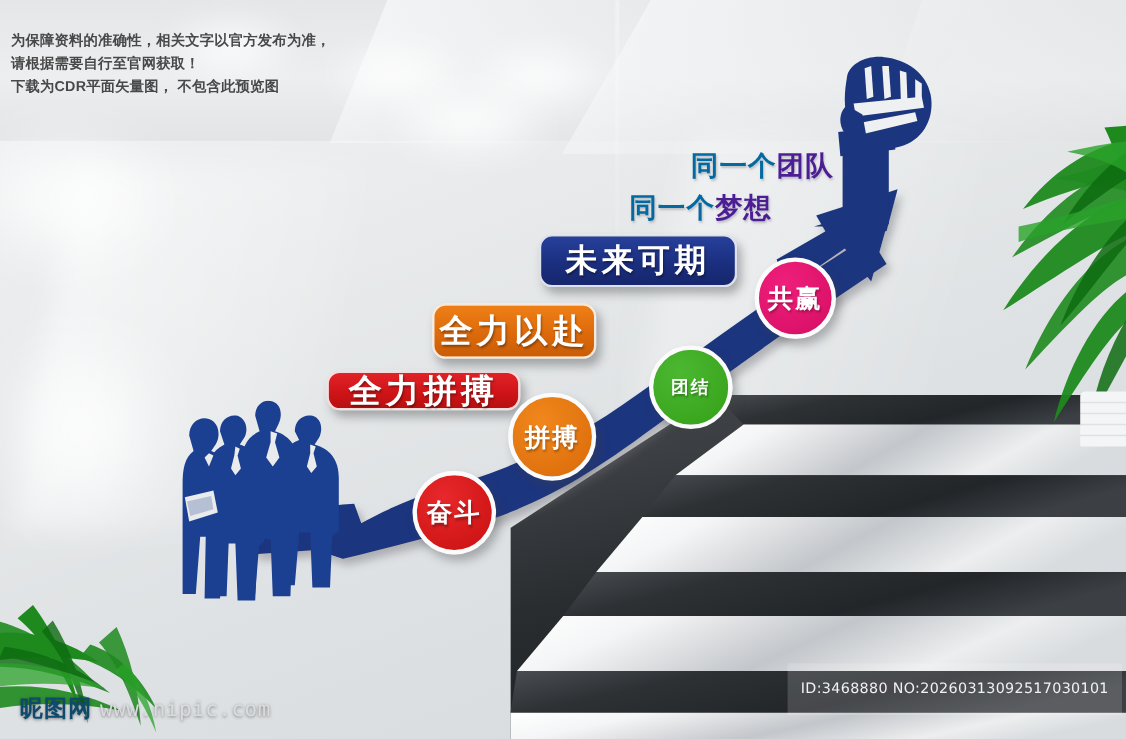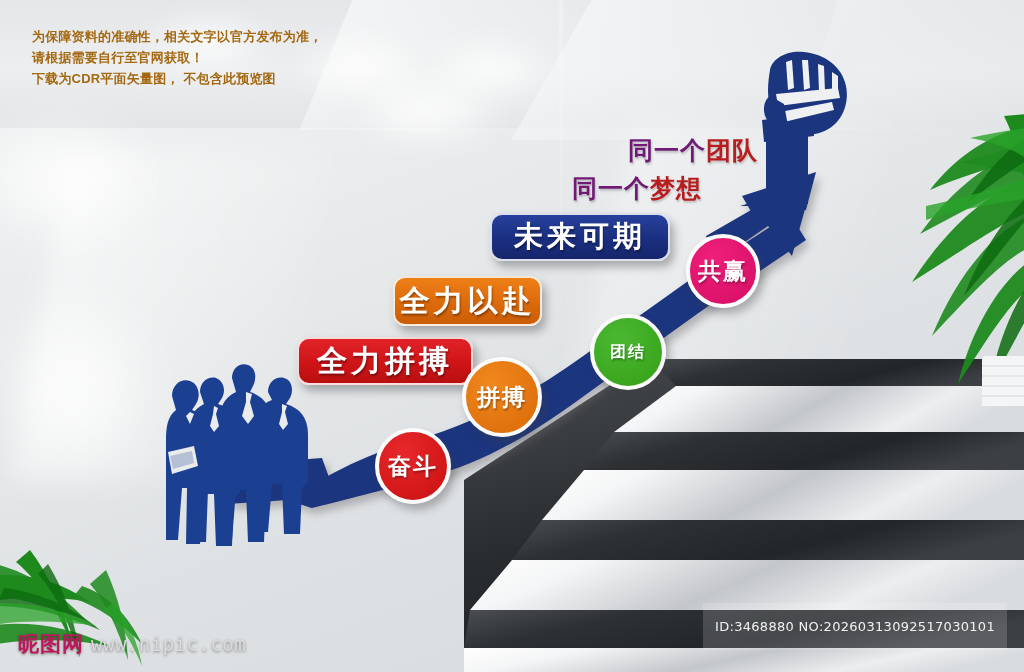--- a/index.html
+++ b/index.html
@@ -69,36 +69,36 @@
     text-shadow:1px 2px 2px rgba(0,0,0,.3);
   }
   .c-red{background:radial-gradient(circle at 36% 30%,#e8282c,#c8100f);}
   .c-orange{background:radial-gradient(circle at 36% 30%,#f0871c,#da6a09);}
   .c-green{background:radial-gradient(circle at 36% 30%,#4cb832,#33a017);}
   .c-pink{background:radial-gradient(circle at 36% 30%,#ef1f7c,#d50d62);}
 
   
   .slogan{position:absolute;font-weight:700;letter-spacing:1px;white-space:nowrap;
     text-shadow:1px 2px 2px rgba(150,152,156,.55);}
-  .slogan .navy{color:#701a75;}
-  .slogan .orange{color:#b91c1c;}
-
-  
-  .wm-top{position:absolute;left:32px;top:26px;color:#a16207;font-size:13px;
+  .slogan .navy{color:#0369a1;}
+  .slogan .orange{color:#4c1d95;}
+
+  
+  .wm-top{position:absolute;left:10px;top:26px;color:#404040;font-size:13px;
      line-height:21px;font-weight:700;letter-spacing:.2px;opacity:.95;}
   .wm-top div{white-space:nowrap;}
 
   
   .wm-logo{position:absolute;left:18px;bottom:14px;display:flex;align-items:baseline;gap:7px;}
-  .wm-logo .cn{color:#be185d;font-size:21px;font-weight:700;letter-spacing:1px;
+  .wm-logo .cn{color:#0c4a6e;font-size:21px;font-weight:700;letter-spacing:1px;
       text-shadow:0 1px 3px rgba(0,0,0,.45);}
   .wm-logo .url{color:#d9dbdd;font-size:19px;letter-spacing:.5px;
       font-family:"DejaVu Sans Mono","Liberation Mono",monospace;
       text-shadow:0 1px 3px rgba(0,0,0,.45);}
-  .idbar{position:absolute;right:17px;bottom:22px;background:rgba(255,255,255,.16);
+  .idbar{position:absolute;right:4px;bottom:22px;background:rgba(255,255,255,.16);
       color:#f0f1f2;font-size:13px;padding:16px 12px;letter-spacing:.3px;
       font-family:"DejaVu Sans","Liberation Sans",sans-serif;}
 </style>
 </head>
 <body>
 
 <div id="stage">
 
   <div class="room">
     <div class="ceiling">
@@ -282,21 +282,21 @@
       <path d="M122 40 L127 42 L125 48 L128 60 L123 66 L119 60 L122 48 Z"></path>
       <path d="M30 48 L34 50 L30 60 L26 52 Z"></path>
 
       <path d="M8 88 L34 82 L38 102 L12 110 Z"></path>
     </g>
     <g fill="#1b3f91">
       <path d="M10 92 L32 87 L34 99 L13 105 Z" opacity=".25"></path>
     </g>
   </svg>
 
-  <div class="plaque p-red" style="left:297px;top:337px;width:176px;height:48px;font-size:30px;">
+  <div class="plaque p-red" style="left:297px;top:337px;width:176px;height:36px;font-size:30px;">
     <span>全力拼搏</span>
   </div>
 
   <div class="plaque p-orange" style="left:393px;top:276px;width:149px;height:50px;font-size:30px;">
     <span>全力以赴</span>
   </div>
 
   <div class="plaque p-navy" style="left:490px;top:213px;width:180px;height:48px;font-size:29px;">
     <span>未来可期</span>
   </div>

